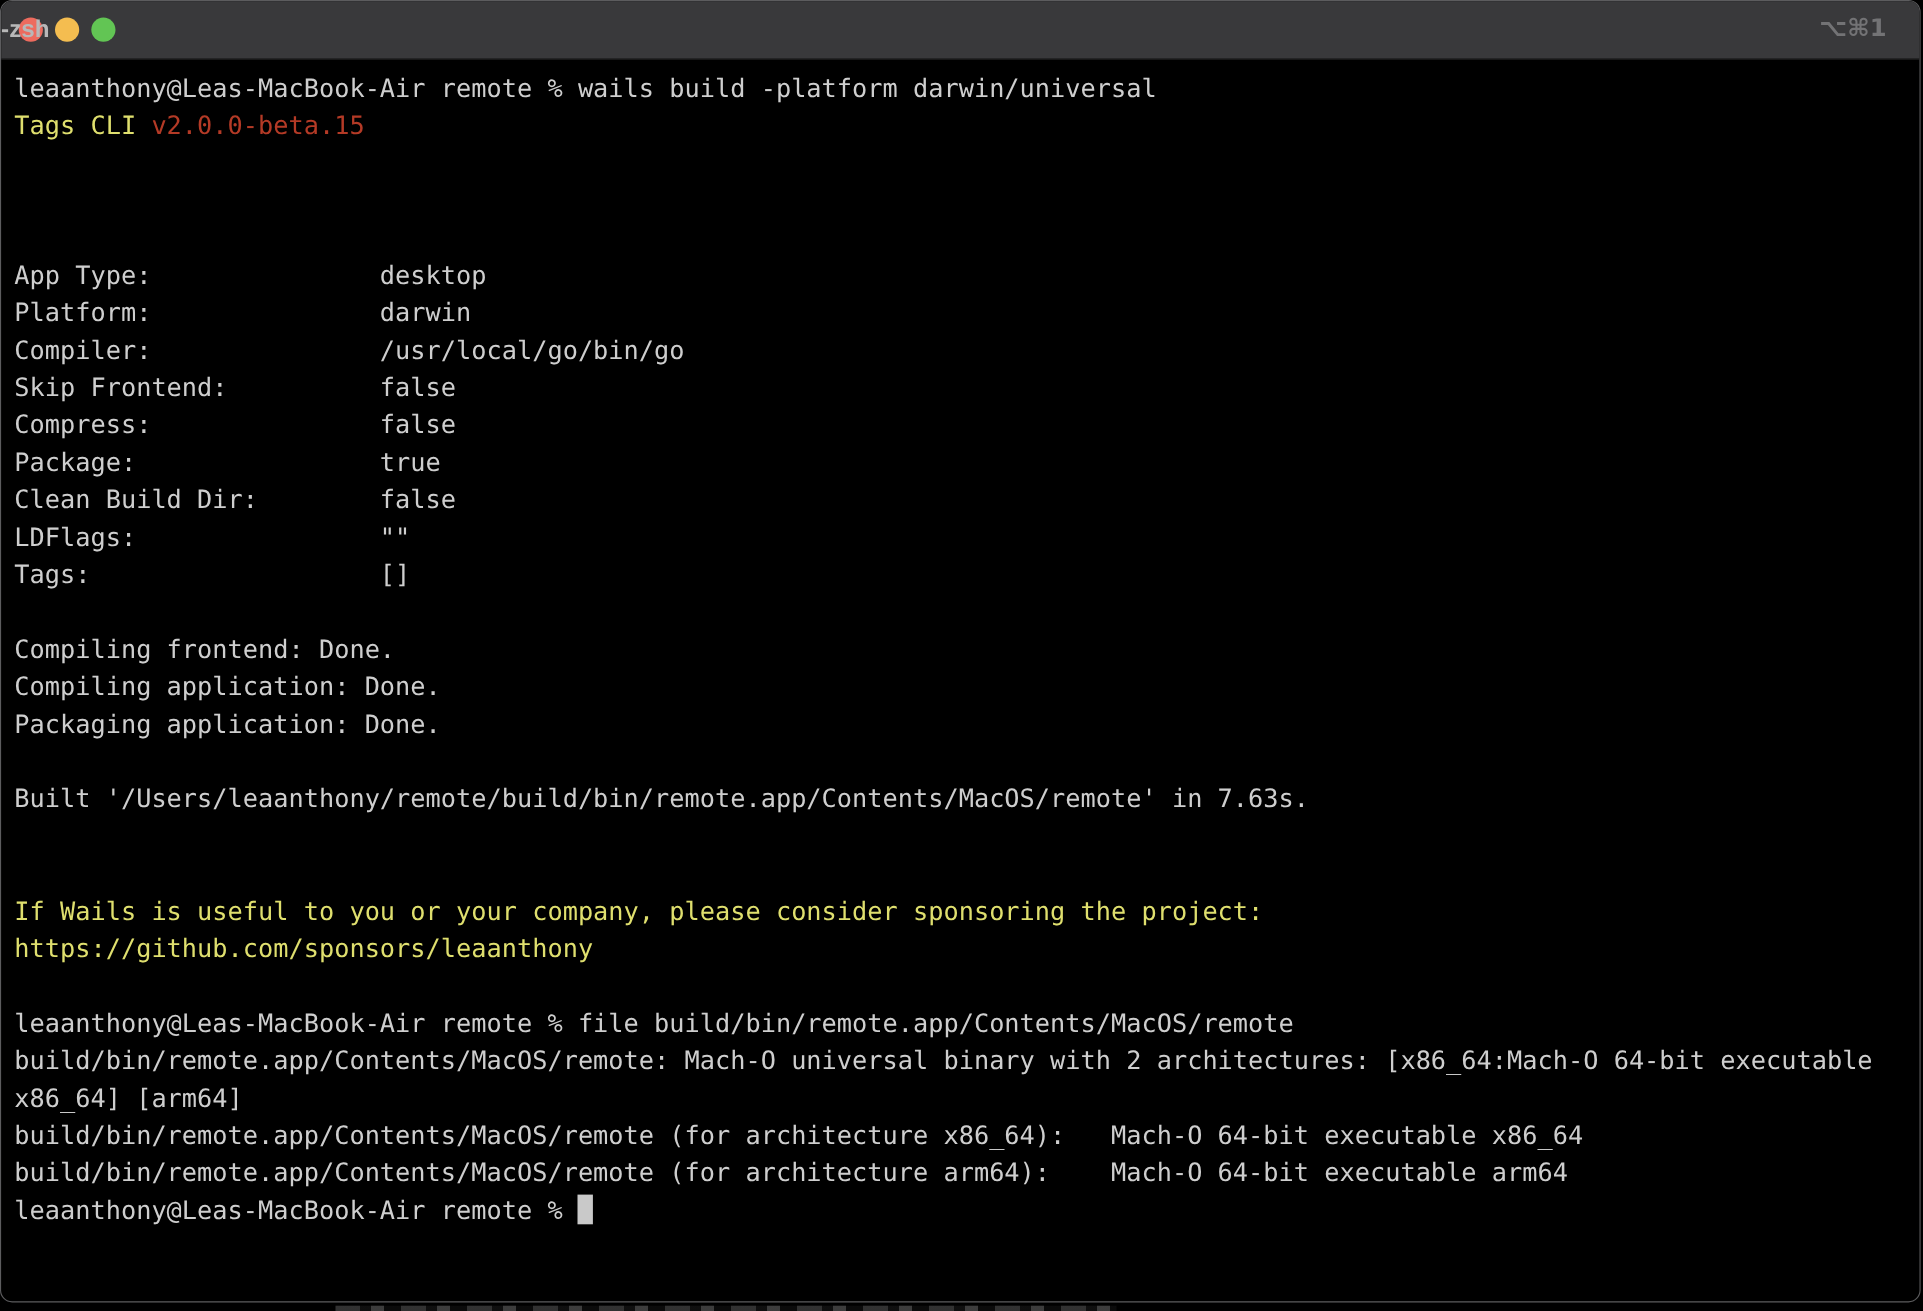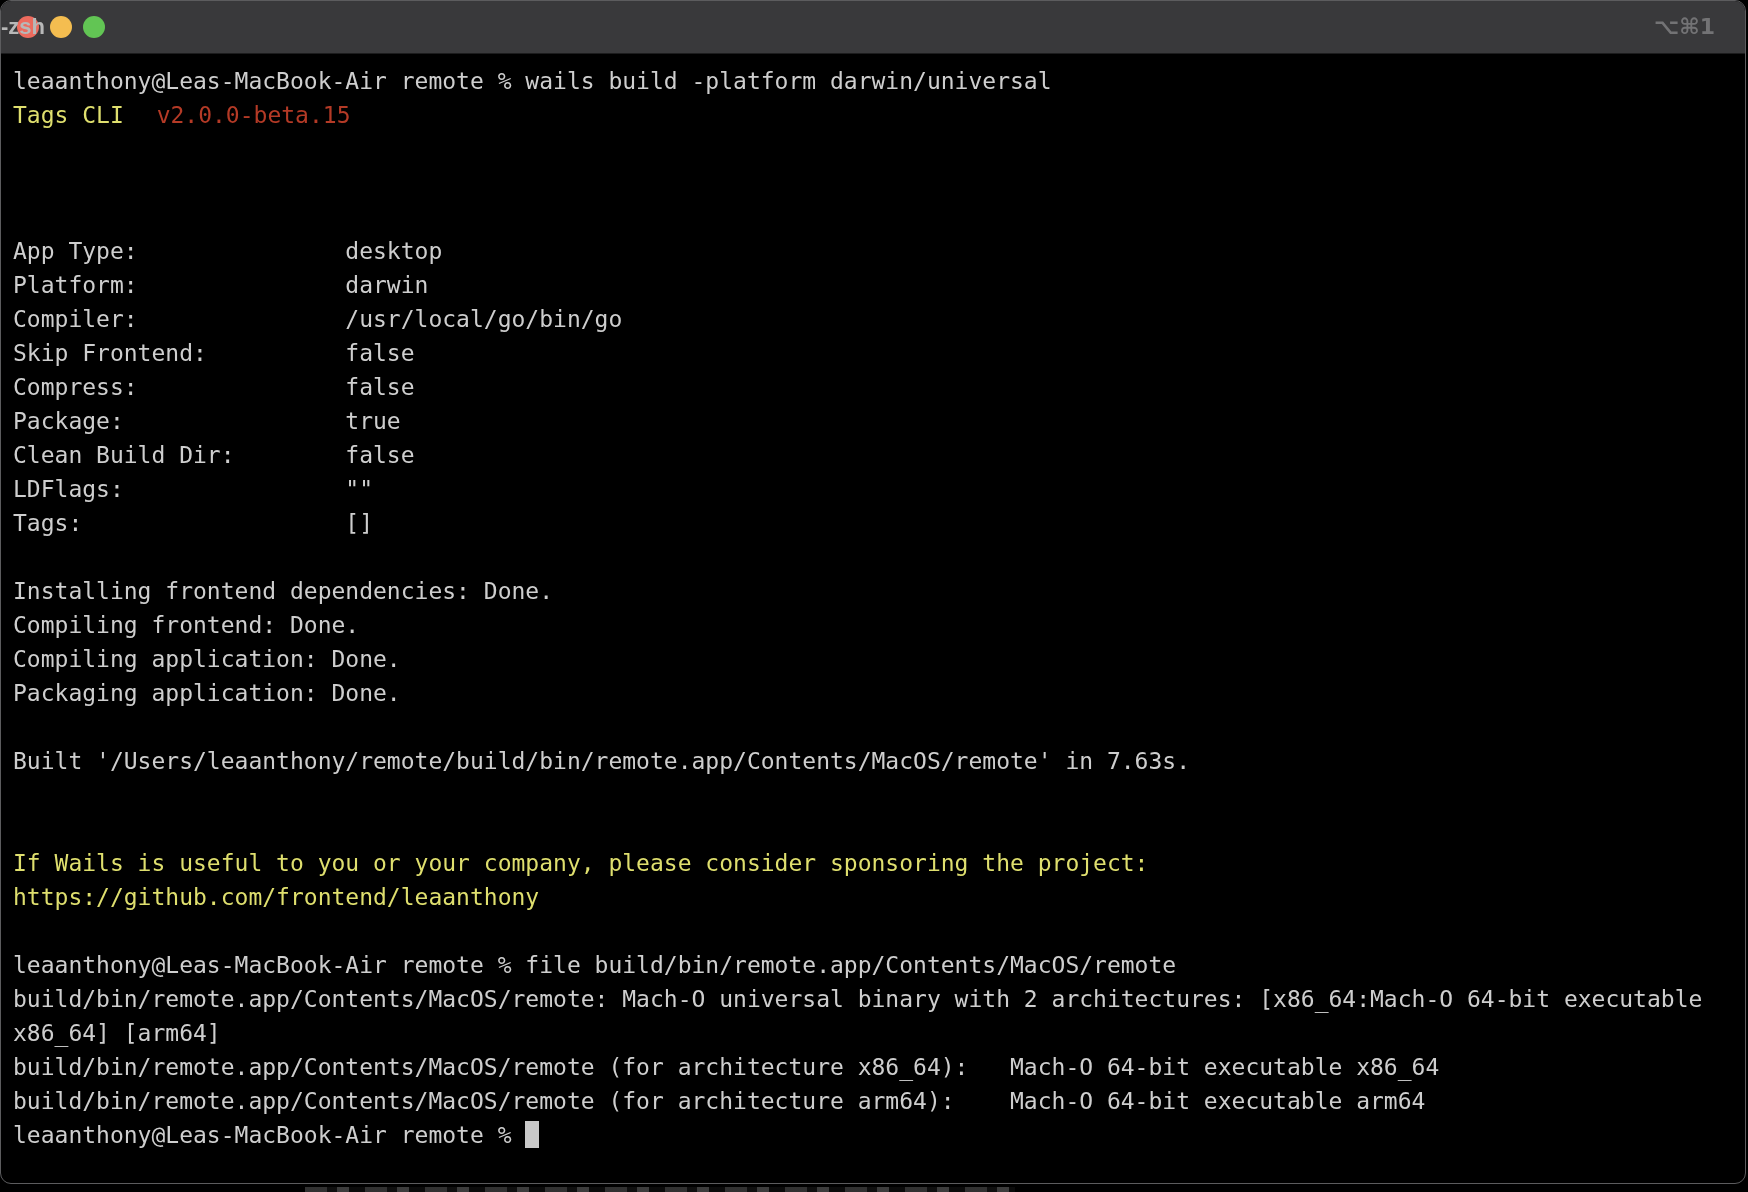--- a/index.html
+++ b/index.html
@@ -68,21 +68,21 @@
     font-size: 23px;
     line-height: 34px;
     color: #cecece;
   }
   .line {
     white-space: pre;
     height: 34px;
   }
   .seg-default { color: #cecece; text-align: right; }
   .seg-yellow  { color: #dfdf6e; }
-  .seg-red     { color: #b43a26; margin-left: 19px; }
+  .seg-red     { color: #b43a26; }
   #cursor {
     display: inline-block;
     width: 14px;
     height: 27px;
     background: #c9c9c9;
     vertical-align: -5px;
   }
   #bg-artifact {
     position: absolute;
     left: 305px;
@@ -117,30 +117,29 @@
       <div class="line"><span class="seg-default">App Type:               desktop</span></div>
       <div class="line"><span class="seg-default">Platform:               darwin</span></div>
       <div class="line"><span class="seg-default">Compiler:               /usr/local/go/bin/go</span></div>
       <div class="line"><span class="seg-default">Skip Frontend:          false</span></div>
       <div class="line"><span class="seg-default">Compress:               false</span></div>
       <div class="line"><span class="seg-default">Package:                true</span></div>
       <div class="line"><span class="seg-default">Clean Build Dir:        false</span></div>
       <div class="line"><span class="seg-default">LDFlags:                ""</span></div>
       <div class="line"><span class="seg-default">Tags:                   []</span></div>
       <div class="line"></div>
-      <div class="line"><span class="seg-default">Installing frontend dependencies: Done.</span></div>
       <div class="line"><span class="seg-default">Compiling frontend: Done.</span></div>
       <div class="line"><span class="seg-default">Compiling application: Done.</span></div>
       <div class="line"><span class="seg-default">Packaging application: Done.</span></div>
       <div class="line"></div>
       <div class="line"><span class="seg-default">Built '/Users/leaanthony/remote/build/bin/remote.app/Contents/MacOS/remote' in 7.63s.</span></div>
       <div class="line"></div>
       <div class="line"></div>
       <div class="line"><span class="seg-yellow">If Wails is useful to you or your company, please consider sponsoring the project:</span></div>
-      <div class="line"><span class="seg-yellow">https://github.com/frontend/leaanthony</span></div>
+      <div class="line"><span class="seg-yellow">https://github.com/sponsors/leaanthony</span></div>
       <div class="line"></div>
       <div class="line"><span class="seg-default">leaanthony@Leas-MacBook-Air remote % file build/bin/remote.app/Contents/MacOS/remote</span></div>
       <div class="line"><span class="seg-default">build/bin/remote.app/Contents/MacOS/remote: Mach-O universal binary with 2 architectures: [x86_64:Mach-O 64-bit executable</span></div>
       <div class="line"><span class="seg-default">x86_64] [arm64]</span></div>
       <div class="line"><span class="seg-default">build/bin/remote.app/Contents/MacOS/remote (for architecture x86_64):   Mach-O 64-bit executable x86_64</span></div>
       <div class="line"><span class="seg-default">build/bin/remote.app/Contents/MacOS/remote (for architecture arm64):    Mach-O 64-bit executable arm64</span></div>
       <div class="line"><span class="seg-default">leaanthony@Leas-MacBook-Air remote % </span><span id="cursor"></span></div>
     </div>
 </div>
 <div id="bg-artifact"></div>

